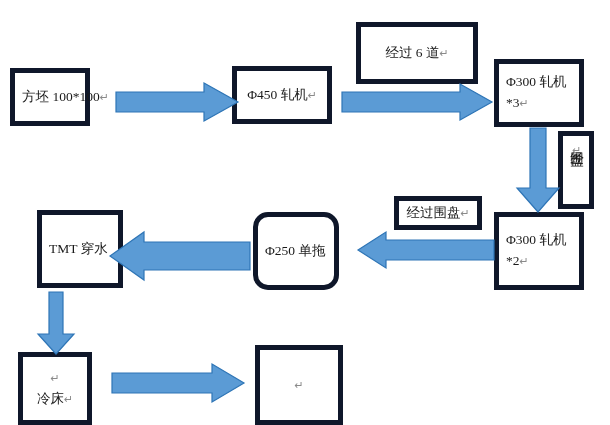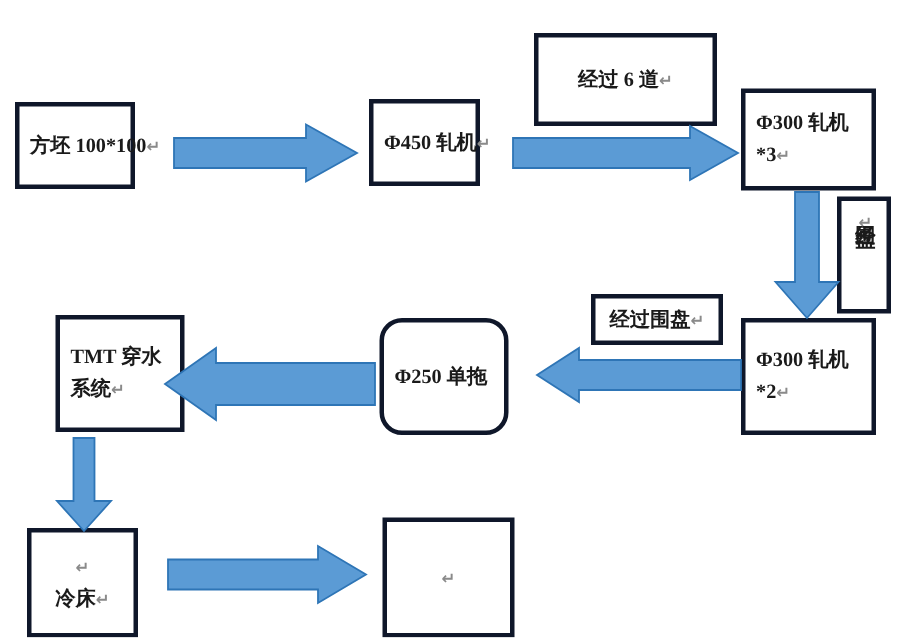--- a/index.html
+++ b/index.html
@@ -11,30 +11,29 @@
     position: relative;
     width: 610px;
     height: 425px;
     background: #ffffff;
     overflow: hidden;
     font-family: "Liberation Serif", "DejaVu Serif", serif;
   }
   .node {
     position: absolute;
     box-sizing: border-box;
-    border: 3px solid #0f172a;
+    border: 5px solid #0f172a;
     background: #ffffff;
     color: #1a1a1a;
     display: flex;
     flex-direction: column;
     justify-content: center;
     padding: 2px 7px;
     font-size: 13.5px;
     line-height: 1.55;
-    font-weight: bold;
   }
   .node .ln {
     white-space: pre;
   }
   .pil {
     color: #8a8a8a;
     font-size: 11px;
     font-family: "DejaVu Sans", sans-serif;
   }
   .center { text-align: center; }
@@ -55,21 +54,21 @@
 </style>
 </head>
 <body>
 
 <div id="canvas">
 
   <div class="node center" style="left:10px; top:68px; width:80px; height:58px;">
     <div class="ln"><span>方坯 100*100</span><span class="pil">↵</span></div>
   </div>
 
-  <div class="node center" style="left:246px; top:66px; width:74px; height:58px;">
+  <div class="node center" style="left:232px; top:66px; width:100px; height:58px;">
     <div class="ln"><span>Φ450 轧机</span><span class="pil">↵</span></div>
   </div>
 
   <div class="node center" style="left:356px; top:22px; width:122px; height:62px;">
     <div class="ln"><span>经过 6 道</span><span class="pil">↵</span></div>
   </div>
 
   <div class="node" style="left:494px; top:59px; width:90px; height:68px;">
     <div class="ln"><span>Φ300 轧机</span></div>
     <div class="ln"><span>*3</span><span class="pil">↵</span></div>
@@ -87,21 +86,20 @@
   <div class="node center" style="left:394px; top:196px; width:88px; height:34px;">
     <div class="ln"><span>经过围盘</span><span class="pil">↵</span></div>
   </div>
 
   <div class="node" style="left:253px; top:212px; width:86px; height:78px;border-radius:15px;">
     <div class="ln"><span>Φ250 单拖</span></div>
   </div>
 
   <div class="node" style="left:14px; top:210px; width:86px; height:78px;margin-left:23px;">
     <div class="ln"><span>TMT 穿水</span></div>
-    <div class="ln"><span>系统</span><span class="pil">↵</span></div>
   </div>
 
   <div class="node center" style="left:18px; top:352px; width:74px; height:73px;">
     <div class="ln"><span></span><span class="pil">↵</span></div>
     <div class="ln"><span>冷床</span><span class="pil">↵</span></div>
   </div>
 
   <div class="node center" style="left:255px; top:345px; width:88px; height:80px;">
     <div class="ln"><span></span><span class="pil">↵</span></div>
   </div>

